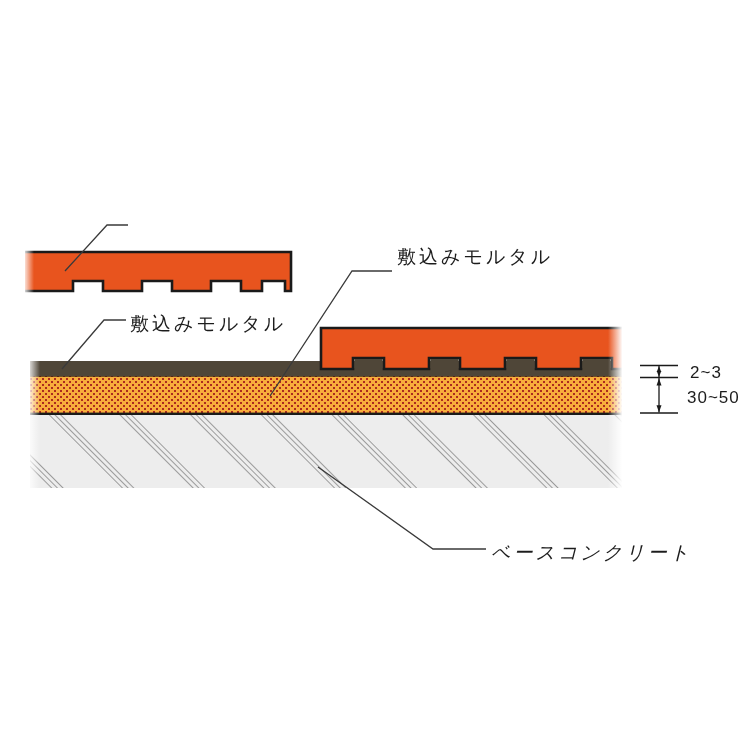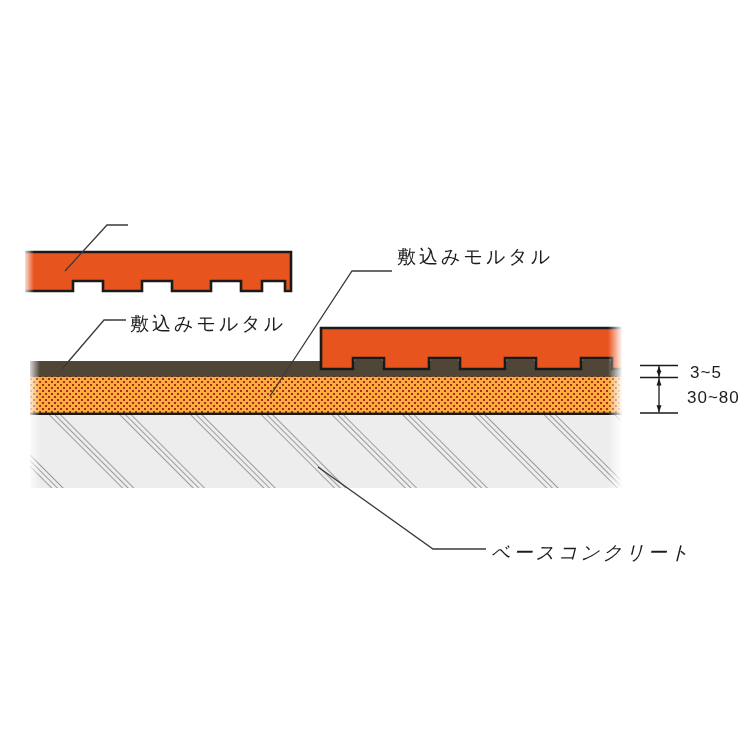--- a/index.html
+++ b/index.html
@@ -73,15 +73,15 @@
     </g>
   </svg>
 
   <div class="fade left-soft" style="left:20px;top:247px;width:14px;height:49px;"></div>
   <div class="fade left-soft" style="left:24px;top:356px;width:16px;height:136px;"></div>
   <div class="fade right-soft" style="left:608px;top:320px;width:18px;height:172px;"></div>
 
   <div class="lbl" style="left:130px;top:311px;">敷込みモルタル</div>
   <div class="lbl" style="left:397px;top:244px;">敷込みモルタル</div>
   <div class="lbl" style="left:491px;top:540px;font-style:italic;">ベースコンクリート</div>
-  <div class="lbl small" style="left:690px;top:362px;">3~5</div>
-  <div class="lbl small" style="left:687px;top:387px;">30~80</div>
+  <div class="lbl small" style="left:690px;top:362px;">2~3</div>
+  <div class="lbl small" style="left:687px;top:387px;">30~50</div>
 </div>
 
 </body></html>

